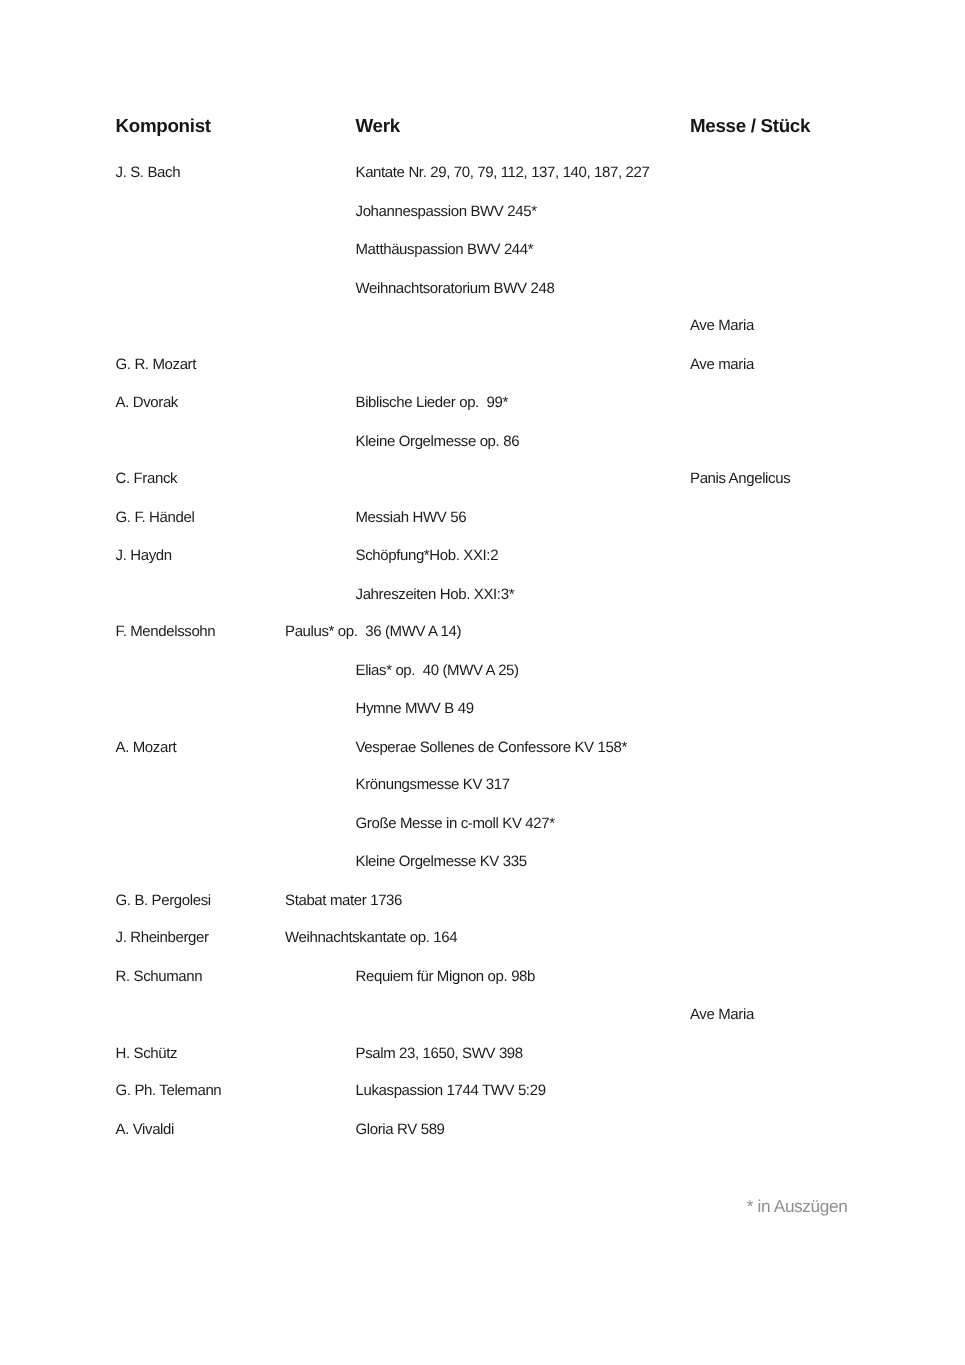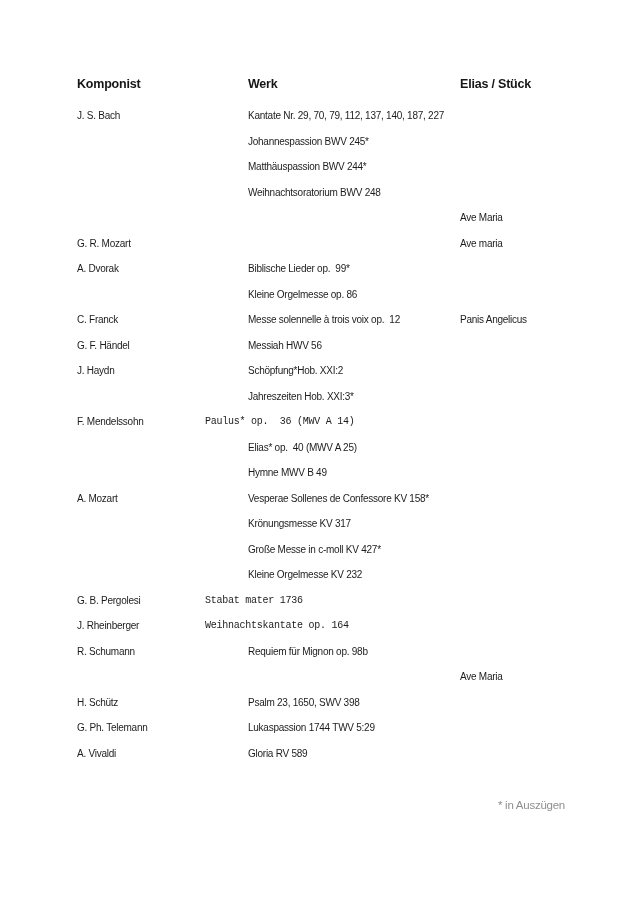--- a/index.html
+++ b/index.html
@@ -37,22 +37,22 @@
     font-size: 10px;
     letter-spacing: -0.25px;
   }
   .c1, .c2, .c3 {
     position: absolute;
     top: 0;
     white-space: pre;
     line-height: 14px;
   }
   .c1 { left: 0; }
-  .c2 { left: 171px; }
-  .row.narrow .c2 { left: 128px; font-family: Liberation Mono, monospace; }
+  .c2 { left: 160px; }
+  .row.narrow .c2 { left: 113px; }
   .c3 { left: 383px; }
   .footnote-row {
     margin-top: 23px;
     text-align: right;
     height: 14px;
   }
   .footnote {
     font-size: 11.5px;
     letter-spacing: -0.25px;
     color: #8f8f8f;
@@ -62,21 +62,21 @@
 </style>
 </head>
 <body>
 
 <div class="page">
   <div class="content">
 
     <div class="header-row">
       <span class="c1">Komponist</span>
       <span class="c2">Werk</span>
-      <span class="c3">Elias / Stück</span>
+      <span class="c3">Messe / Stück</span>
     </div>
 
     <div>
         <div class="row">
           <span class="c1">J. S. Bach</span>
           <span class="c2">Kantate Nr. 29, 70, 79, 112, 137, 140, 187, 227</span>
           <span class="c3"></span>
         </div>
         <div class="row">
           <span class="c1"></span>
@@ -108,21 +108,20 @@
           <span class="c2">Biblische Lieder op.  99*</span>
           <span class="c3"></span>
         </div>
         <div class="row">
           <span class="c1"></span>
           <span class="c2">Kleine Orgelmesse op. 86</span>
           <span class="c3"></span>
         </div>
         <div class="row">
           <span class="c1">C. Franck</span>
-          <span class="c2">Messe solennelle à trois voix op.  12</span>
           <span class="c3">Panis Angelicus</span>
         </div>
         <div class="row">
           <span class="c1">G. F. Händel</span>
           <span class="c2">Messiah HWV 56</span>
           <span class="c3"></span>
         </div>
         <div class="row">
           <span class="c1">J. Haydn</span>
           <span class="c2">Schöpfung*Hob. XXI:2</span>
@@ -158,21 +157,21 @@
           <span class="c2">Krönungsmesse KV 317</span>
           <span class="c3"></span>
         </div>
         <div class="row">
           <span class="c1"></span>
           <span class="c2">Große Messe in c-moll KV 427*</span>
           <span class="c3"></span>
         </div>
         <div class="row">
           <span class="c1"></span>
-          <span class="c2">Kleine Orgelmesse KV 232</span>
+          <span class="c2">Kleine Orgelmesse KV 335</span>
           <span class="c3"></span>
         </div>
         <div class="row narrow">
           <span class="c1">G. B. Pergolesi</span>
           <span class="c2">Stabat mater 1736</span>
           <span class="c3"></span>
         </div>
         <div class="row narrow">
           <span class="c1">J. Rheinberger</span>
           <span class="c2">Weihnachtskantate op. 164</span>

